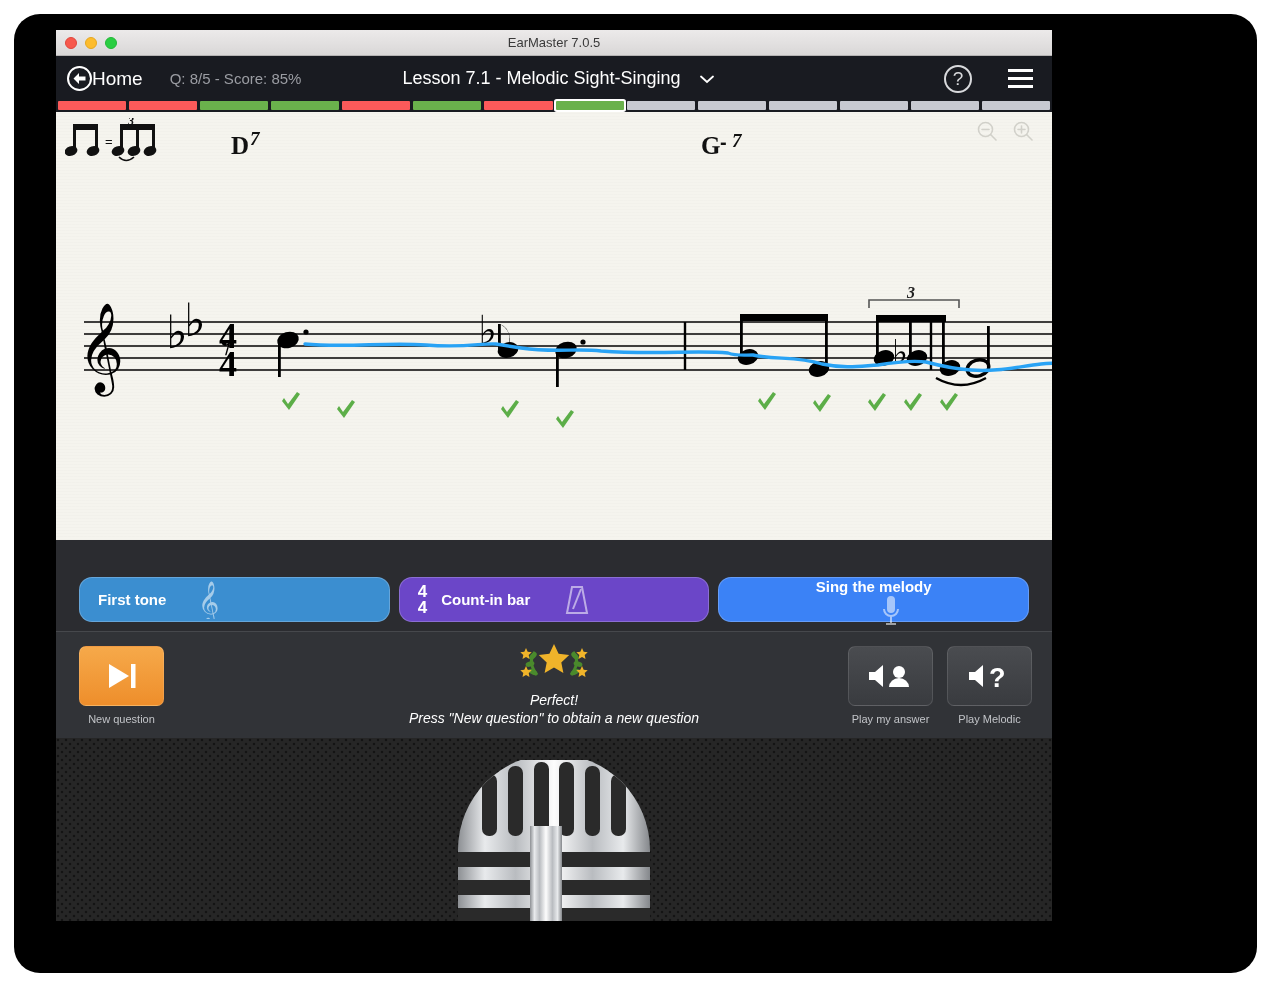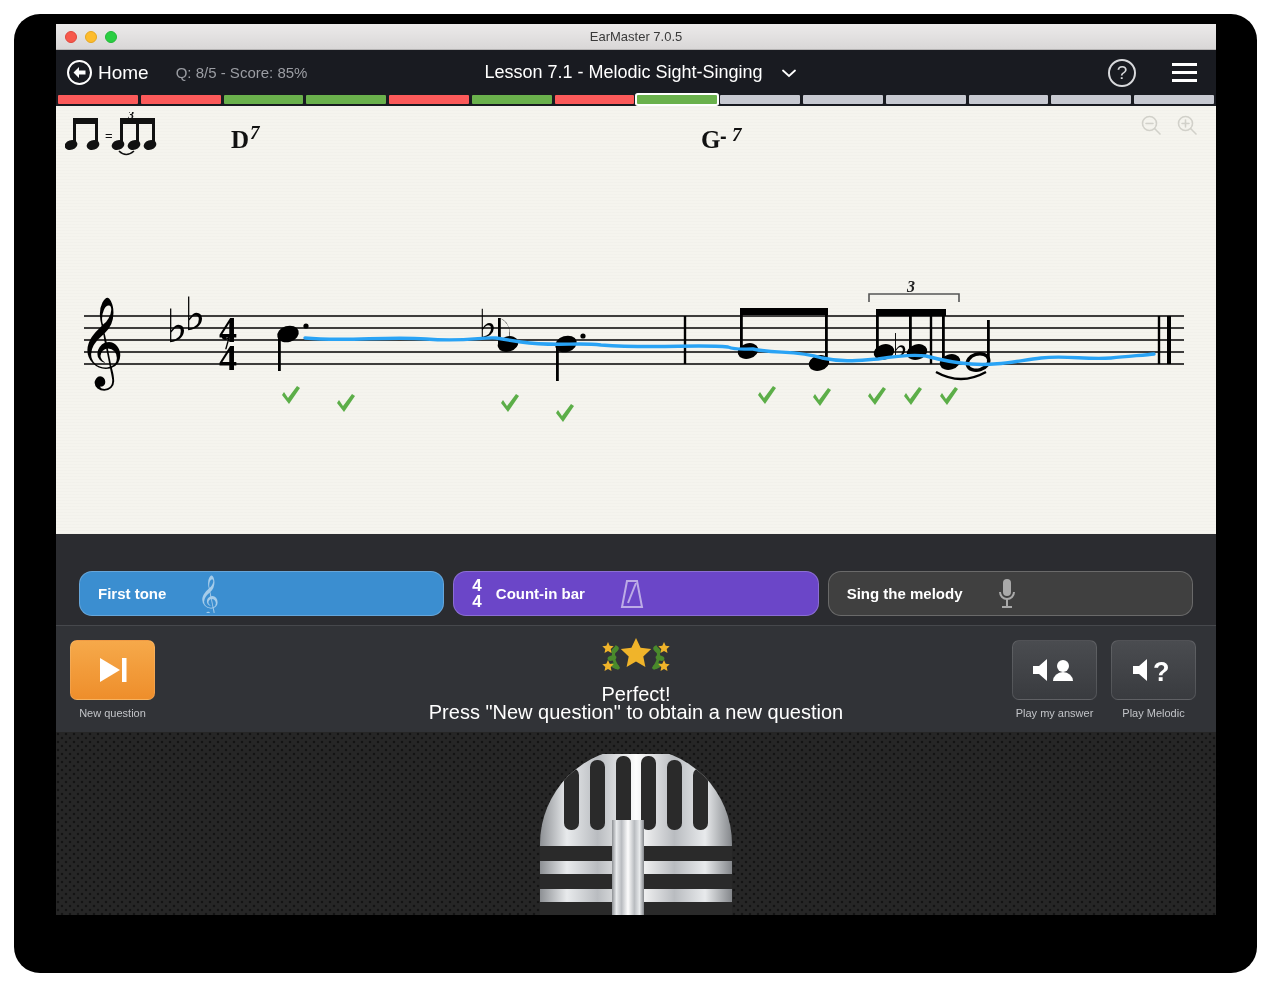--- a/index.html
+++ b/index.html
@@ -17,22 +17,22 @@
     position: absolute;
     left: 14px; top: 14px;
     width: 1243px; height: 959px;
     background: #000000;
     border-radius: 26px;
   }
 
   
   #window {
     position: absolute;
-    left: 42px; top: 10px;
-    width: 1160px; height: 891px;
+    left: 42px; top: 16px;
+    width: 996px; height: 891px;
     background: #1b1d22;
     overflow: hidden;
   }
 
   
   #titlebar {
     position: relative;
     height: 26px;
     background: linear-gradient(#eceaea, #d9d7d7);
     border-bottom: 1px solid #b5b3b3;
@@ -51,21 +51,21 @@
 
   
   #app-header {
     position: relative;
     height: 45px;
     background: #191b21;
     display: flex;
     align-items: center;
   }
   #home-button {
-    display: flex; align-items: center; gap: 6px;
+    display: flex; align-items: center; 
     margin-left: 11px; cursor: pointer;
   }
   .circle-arrow {
     width: 25px; height: 25px; border-radius: 50%;
     border: 2px solid #ffffff;
     display: flex; align-items: center; justify-content: center;
   }
   #home-label { color: #ffffff; font-size: 19px; }
   #progress-text {
     margin-left: 27px;
@@ -151,36 +151,36 @@
   .legend-bar .lb-label {
     color: #ffffff; font-size: 15px; font-weight: bold;
   }
   .legend-bar .lb-icon {
     margin-left: 34px;
     opacity: 0.55;
     display: flex; align-items: center;
   }
   #bar-first-tone { background: #3b8ed0; }
   #bar-count-in   { background: #6b46c8; }
-  #bar-sing       { background: #404040; }
+  #bar-sing       { background: #3b82f6; flex-direction: column; }
   .time-sig {
     color: #ffffff; font-weight: bold; font-size: 17px;
     line-height: 16px; text-align: center; margin-right: 14px;
   }
 
   
   #controls {
     position: relative;
     height: 107px;
     background: #313337;
     border-top: 1px solid #46484c;
     display: flex; align-items: flex-start;
   }
   .ctl-group { display: flex; gap: 14px; padding-top: 14px; }
-  #left-controls { margin-left: 14px; }
+  #left-controls { margin-left: 23px; }
   #right-controls { margin-left: auto; margin-right: 20px; }
   .ctl-item { display: flex; flex-direction: column; align-items: center; }
   .ctl-btn {
     width: 85px; height: 60px;
     border-radius: 7px;
     display: flex; align-items: center; justify-content: center;
     cursor: pointer;
     border: 1px solid rgba(255,255,255,0.12);
   }
   .ctl-btn.orange { background: linear-gradient(#f6a94a, #ee8e2b); }
@@ -193,21 +193,21 @@
   }
 
   #feedback {
     position: absolute; left: 0; right: 0; top: 10px;
     display: flex; flex-direction: column; align-items: center;
     pointer-events: none;
   }
   #feedback-lines {
     margin-top: 3px;
     text-align: center;
-    color: #ffffff; font-size: 20px; line-height: 18px;
+    color: #ffffff; font-size: 14px; line-height: 18px; font-style: italic;
   }
 
   
   #mic-panel {
     position: relative;
     height: 254px;
     background-color: #262626;
     background-image:
       radial-gradient(circle at 2px 2px, #141414 1.4px, rgba(0,0,0,0) 1.6px),
       radial-gradient(circle at 6px 6px, #141414 1.4px, rgba(0,0,0,0) 1.6px);

